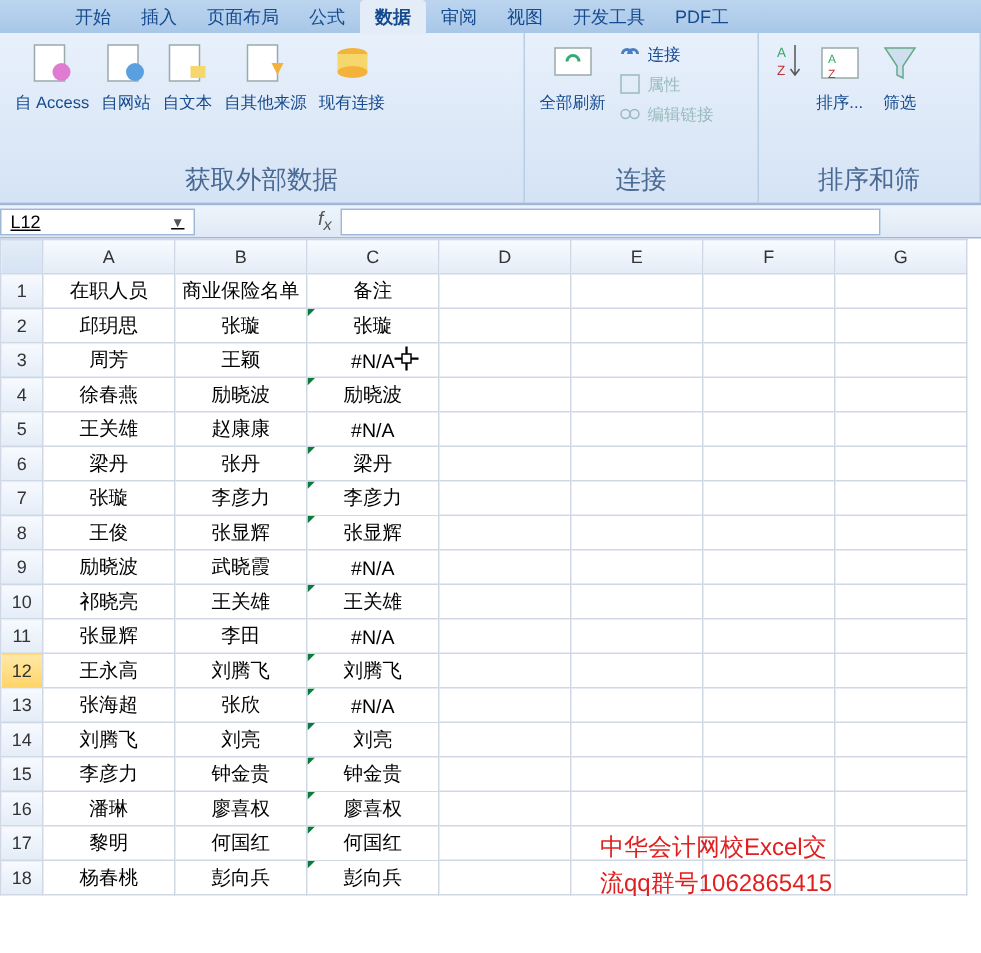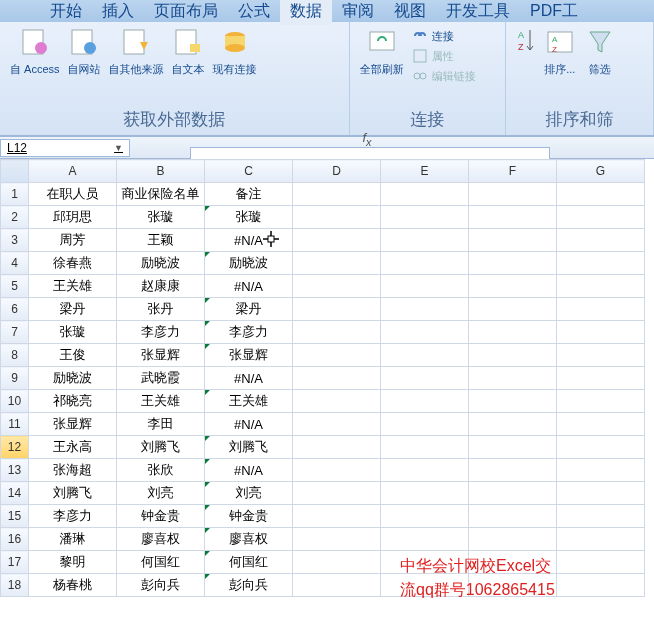--- a/index.html
+++ b/index.html
@@ -1,36 +1,36 @@
 <!DOCTYPE html>
 <html><head>
 <meta charset="utf-8">
 <style>
 * { margin: 0; padding: 0; box-sizing: border-box; font-family: "Microsoft YaHei", SimSun, sans-serif; }
 body { width: 654px; height: 635px; background: #fff; overflow: hidden; position: relative; }
 
-.tabbar { height: 22px; background: linear-gradient(#bcd5ef,#a8c7e8); display: flex; align-items: center; padding-left: 40px; font-size: 16px; position: relative; }
+.tabbar { height: 22px; background: linear-gradient(#bcd5ef,#a8c7e8); display: flex; align-items: center; padding-left: 40px; font-size: 12px; position: relative; }
 .tabbar .tab { padding: 3px 10px; color: #154a8e; cursor: pointer; }
-.tabbar .tab.active { background: #e4ecf7; border-radius: 3px 3px 0 0; }
+.tabbar .tab.active { background: #e4ecf7; border-radius: 3px 3px 0 0; font-weight: bold; }
 
 .ribbon { height: 115px; background: linear-gradient(#e8f0fb,#d5e3f5); border-bottom: 2px solid #9fb8d9; display: flex; }
 .rgroup { border-right: 1px solid #b8cde6; display: flex; flex-direction: column; }
 .rgroup-body { flex: 1; display: flex; align-items: flex-start; padding: 4px 6px 0 6px; }
 .rgroup-label { font-size: 17px; color: #4a6a94; text-align: center; padding: 2px 0 4px 0; }
 .ritem { display: flex; flex-direction: column; align-items: center; padding: 0 4px; cursor: pointer; }
 .ritem .icon { width: 32px; height: 32px; margin-bottom: 4px; }
 .ritem .label { font-size: 11px; color: #154a8e; text-align: center; line-height: 14px; }
 .rlist { display: flex; flex-direction: column; font-size: 11px; color: #154a8e; padding-left: 4px; }
 .rlist .li { padding: 2px 0; display: flex; align-items: center; cursor: pointer; }
 .rlist .li .sicon { width: 16px; height: 16px; margin-right: 4px; }
 
 .namebox-row { height: 22px; background: linear-gradient(#eef4fb,#dfe9f5); border-bottom: 1px solid #9fb8d9; display: flex; align-items: center; }
 .namebox { width: 130px; height: 18px; background: #fff; border: 1px solid #9fb8d9; font-size: 12px; padding: 0 6px; display: flex; align-items: center; justify-content: space-between; text-decoration: underline; }
 .namebox .dd { font-size: 9px; color: #555; }
-.fx-area { display: flex; align-items: center; margin-left: 60px; flex-direction: column; }
+.fx-area { display: flex; align-items: center; margin-left: 82px; }
 .fx { font-style: italic; font-size: 13px; color: #555; margin-right: 6px; }
 .fx-input { width: 360px; height: 18px; background: #fff; border: 1px solid #9fb8d9; }
 
 .grid-wrap { position: relative; }
 table.grid { border-collapse: collapse; table-layout: fixed; }
 .grid th, .grid td { border: 1px solid #d0d7e5; font-size: 13px; height: 23px; text-align: center; background: #fff; overflow: hidden; white-space: nowrap; }
 .grid th { background: linear-gradient(#f7faff,#e4ecf7); color: #333; font-weight: normal; font-size: 12px; }
 .grid th.corner { background: linear-gradient(#e4ecf7,#d5e3f5); width: 28px; }
 .grid th.rowhdr { width: 28px; }
 .grid th.colhdr { width: 88px; }
@@ -70,30 +70,30 @@
       <div class="ritem">
         <svg class="icon" viewBox="0 0 32 32">
             <rect x="4" y="4" width="20" height="24" fill="#fff" stroke="#9aa"></rect>
             <circle cx="22" cy="22" r="6" fill="#5aa0e0"></circle>
           </svg>
         <span class="label">自网站</span>
       </div>
       <div class="ritem">
         <svg class="icon" viewBox="0 0 32 32">
             <rect x="4" y="4" width="20" height="24" fill="#fff" stroke="#9aa"></rect>
+            <rect x="18" y="18" width="10" height="8" fill="#f5d76e"></rect>
+          </svg>
+        <span class="label">自文本</span>
+      </div>
+      <div class="ritem">
+        <svg class="icon" viewBox="0 0 32 32">
+            <rect x="4" y="4" width="20" height="24" fill="#fff" stroke="#9aa"></rect>
             <polygon points="20,16 28,16 24,24" fill="#f3b23a"></polygon>
           </svg>
         <span class="label">自其他来源</span>
-      </div>
-      <div class="ritem">
-        <svg class="icon" viewBox="0 0 32 32">
-            <rect x="4" y="4" width="20" height="24" fill="#fff" stroke="#9aa"></rect>
-            <rect x="18" y="18" width="10" height="8" fill="#f5d76e"></rect>
-          </svg>
-        <span class="label">自文本</span>
       </div>
       <div class="ritem">
         <svg class="icon" viewBox="0 0 32 32">
             <ellipse cx="16" cy="10" rx="10" ry="4" fill="#f3b23a"></ellipse>
             <rect x="6" y="10" width="20" height="12" fill="#f5d76e"></rect>
             <ellipse cx="16" cy="22" rx="10" ry="4" fill="#f3b23a"></ellipse>
           </svg>
         <span class="label">现有连接</span>
       </div>
     </div>

